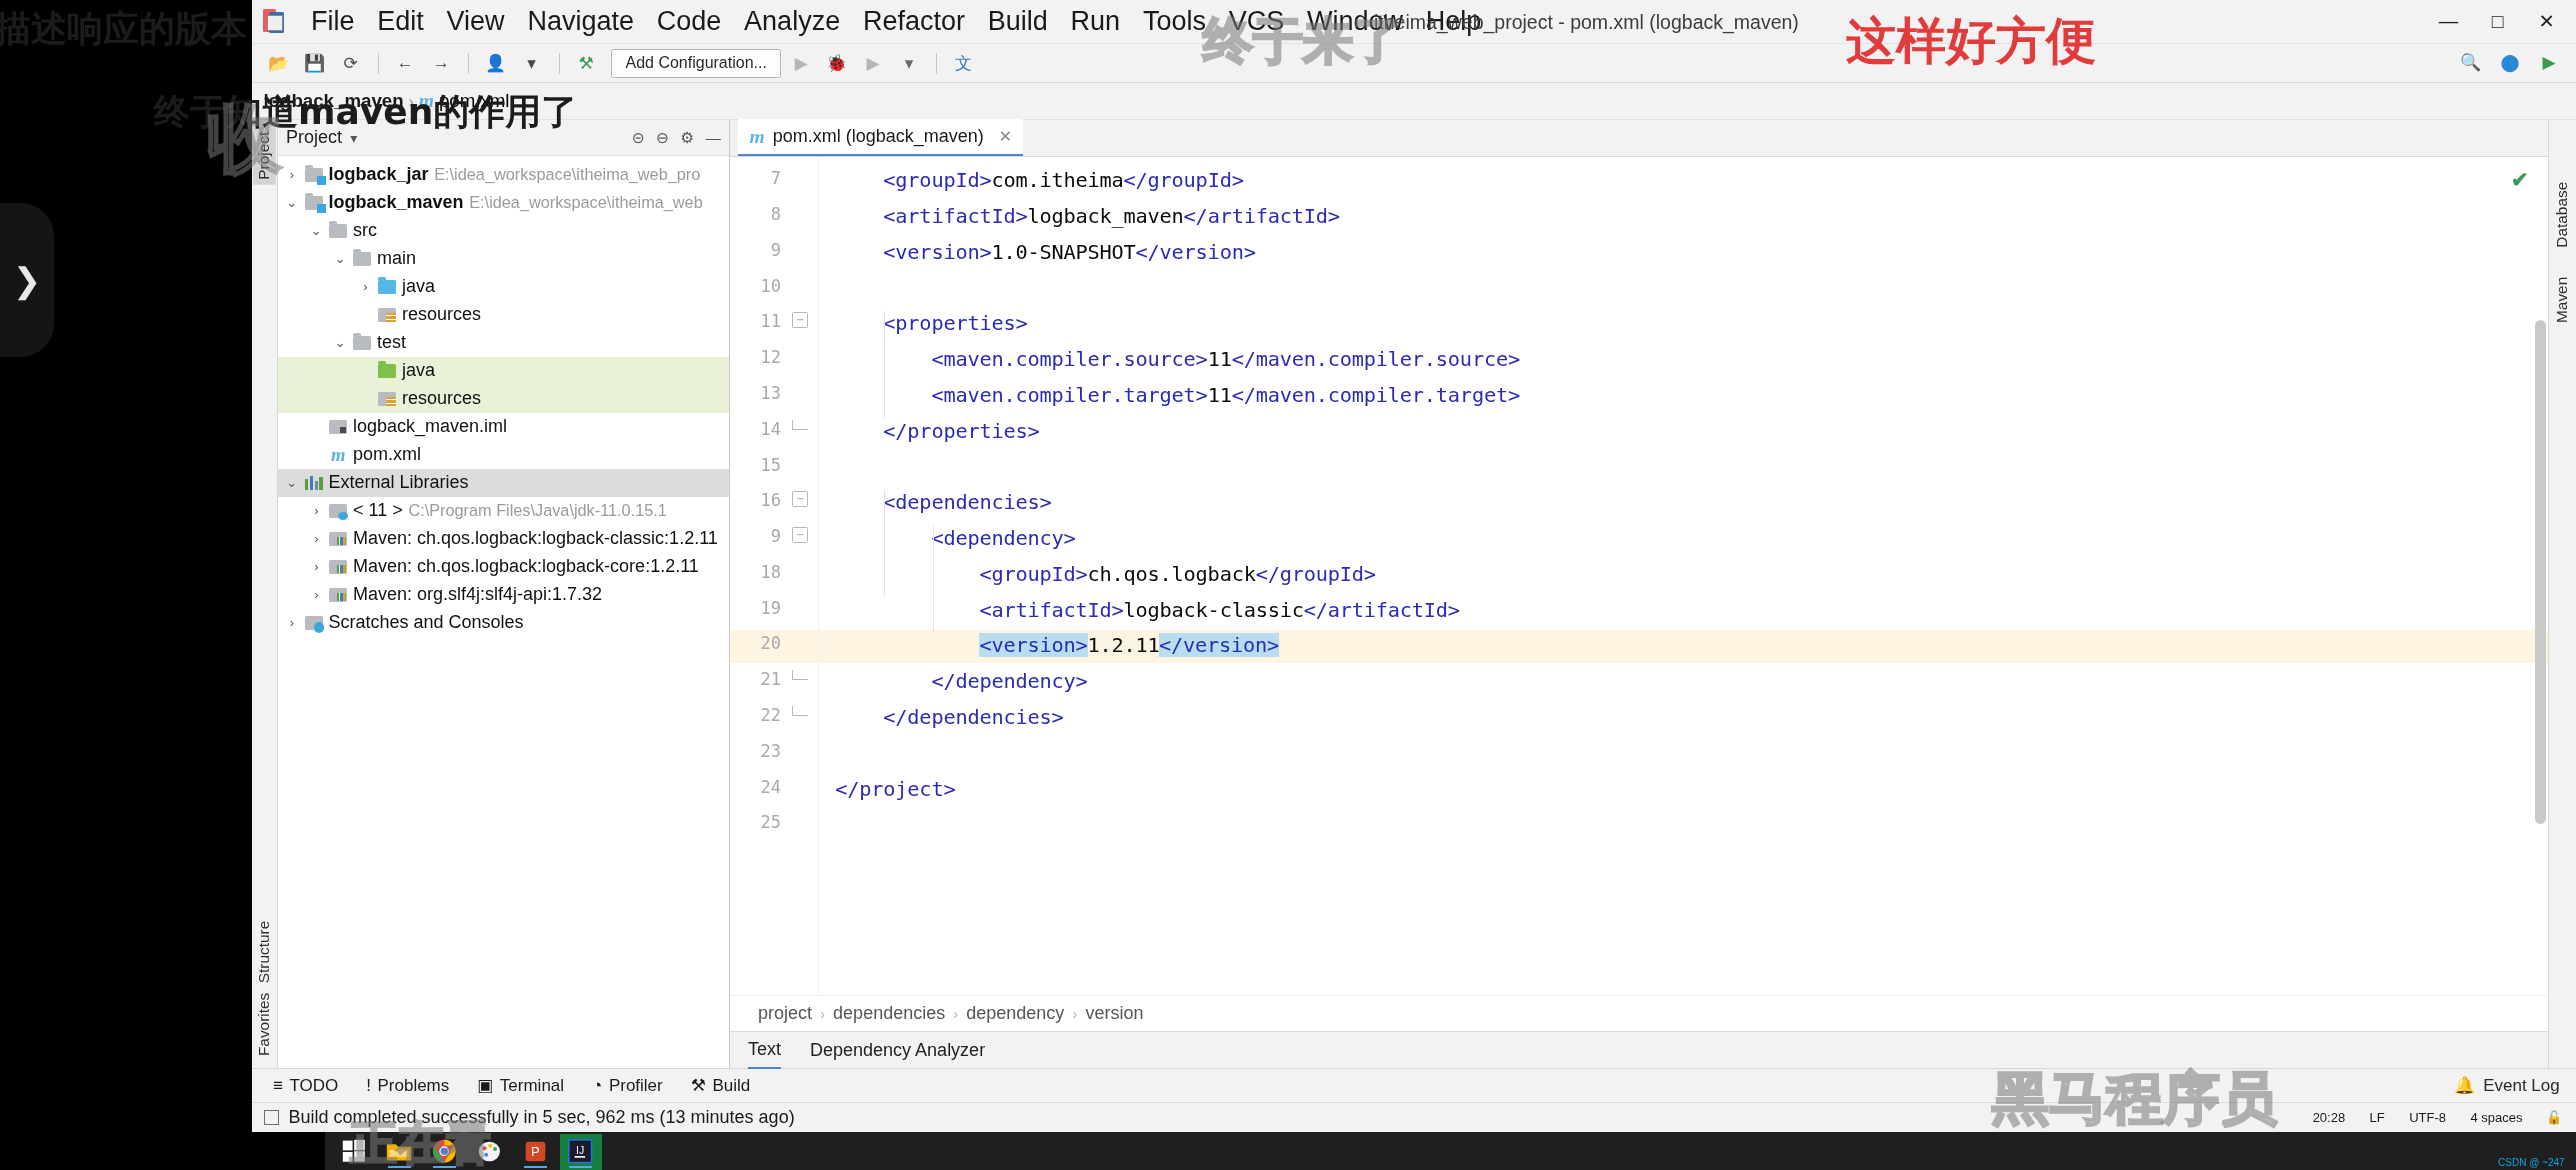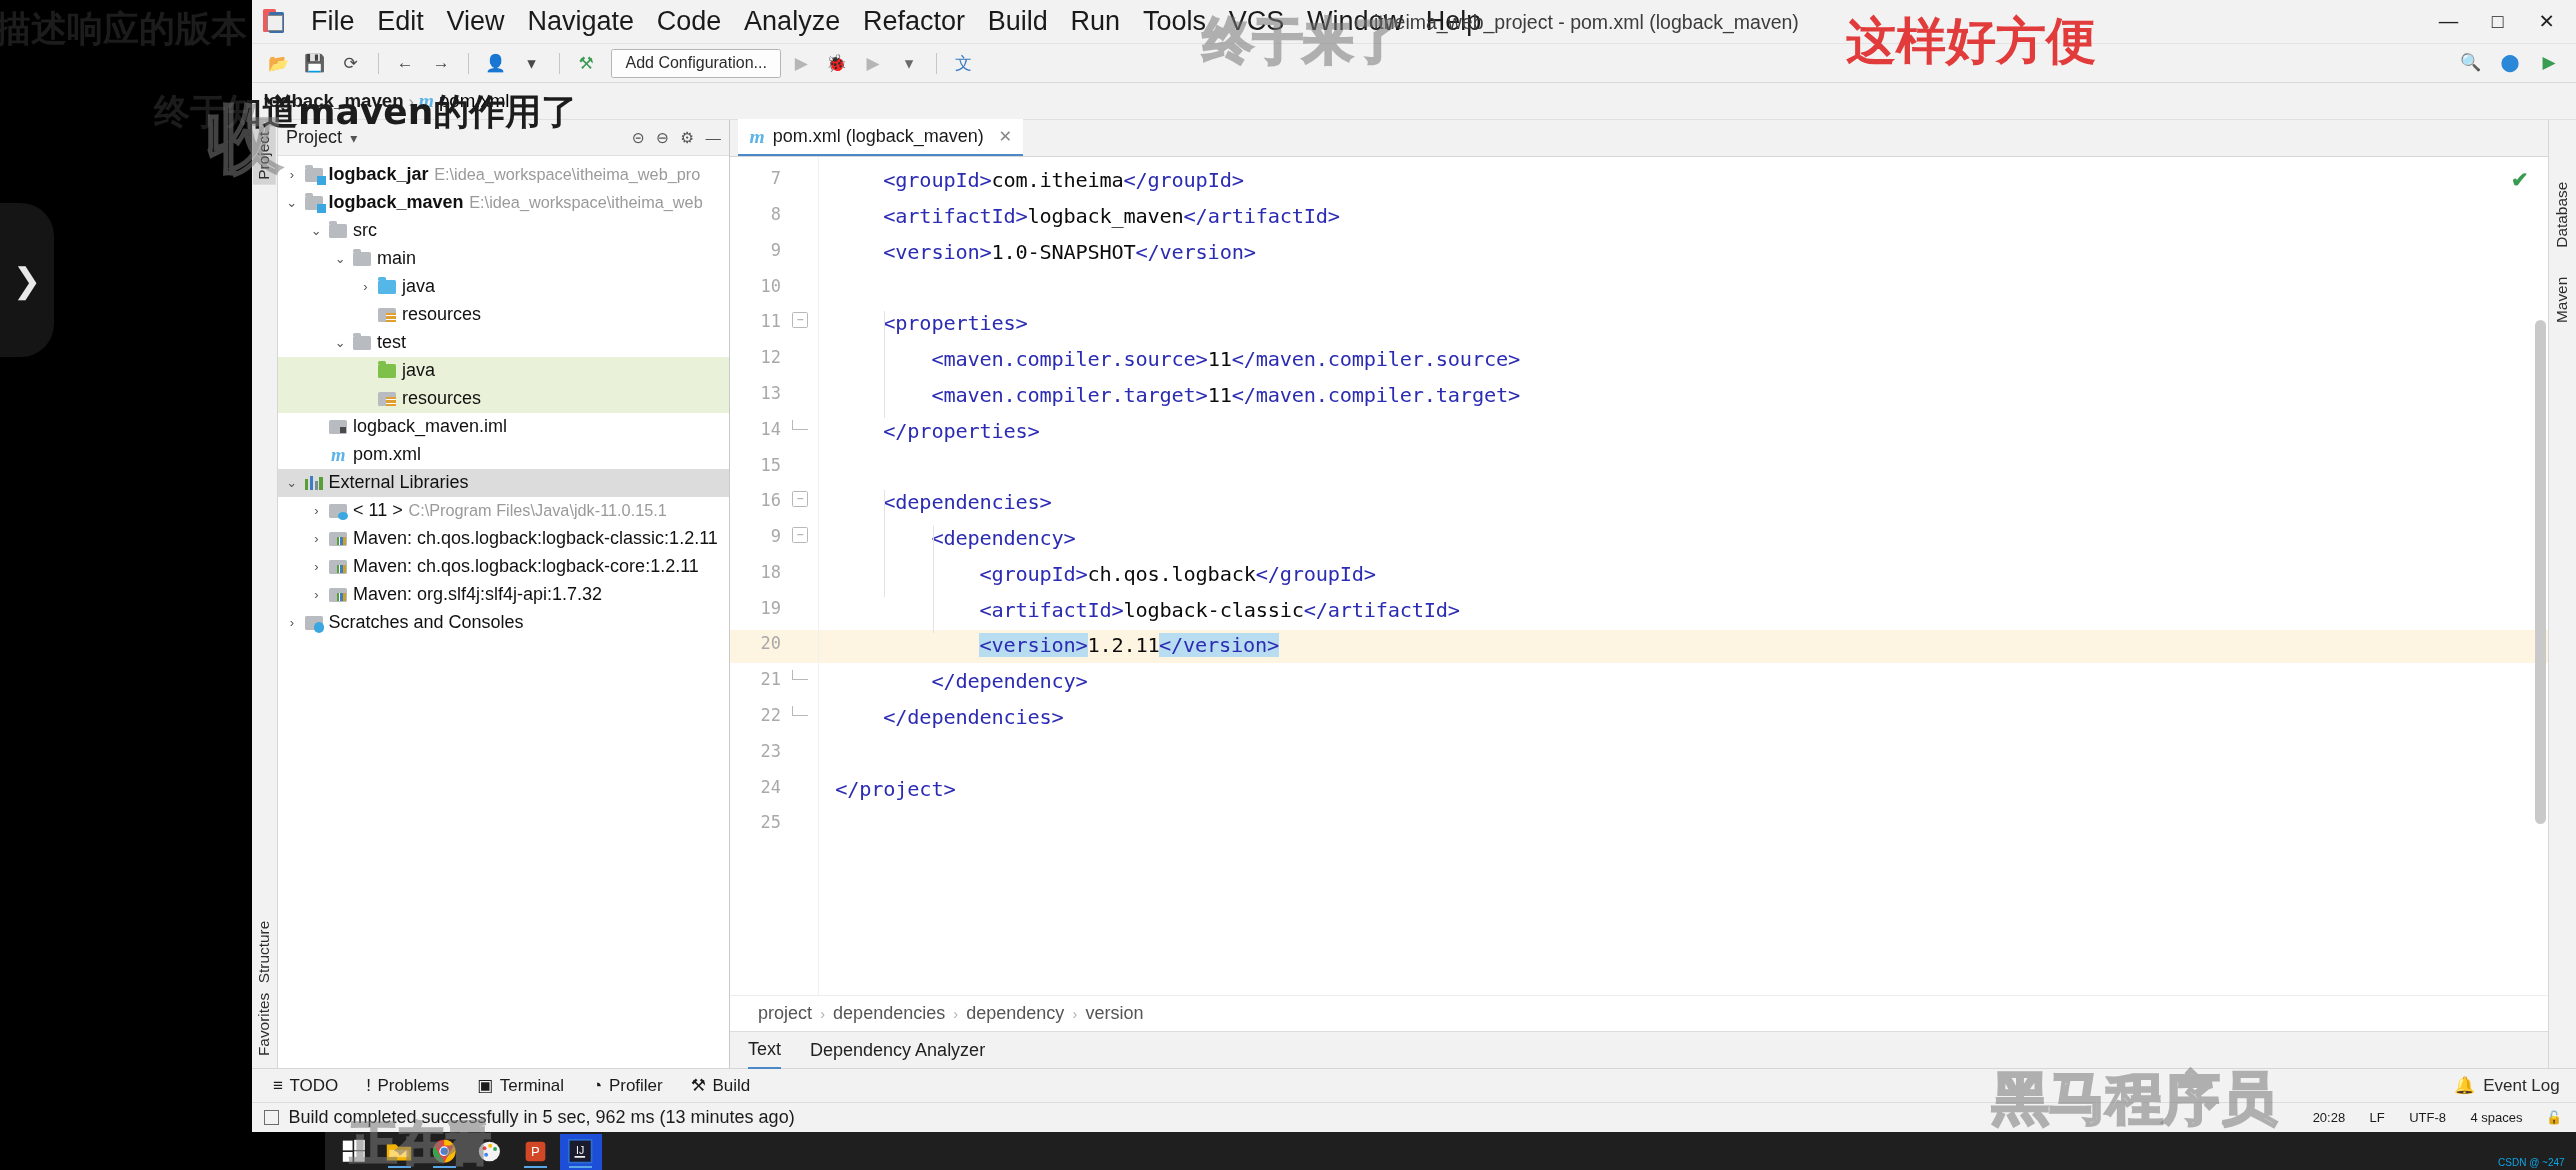--- a/index.html
+++ b/index.html
@@ -208,21 +208,21 @@
   .sb-left { display: flex; align-items: center; gap: 9.8px; }
   .sb-right { margin-left: auto; display: flex; align-items: center; gap: 24.4px; padding-right: 13px; font-size: 13px;}
   .sbox { width: 14.6px; height: 14.6px; border: 1.6px solid #6c6c6c; }
 
   
   .taskbar {
     position: absolute; left: 325px; top: 1132px; width: 2251px; height: 39px;
     background: #1f1f1f; display: flex; align-items: center; gap: 3.3px; padding-left: 8.1px;
   }
   .tkico { width: 42px; height: 36px; display:flex; align-items:center; justify-content:center; position: relative;}
-  .tkico.active { background: #1d4ed8; }
+  .tkico.active { background: #15803d; }
   .tkico .ul { position:absolute; bottom:1.6px; left:9.8px; width:23px; height:2.4px; background:#5aa7e8;}
 
   
   .wm {
     position: absolute; color: transparent;
     -webkit-text-stroke: 2.4px rgba(120,120,120,0.55);
     font-weight: bold; pointer-events: none; white-space: nowrap;
     font-family: "DejaVu Sans", sans-serif;
   }
   .wm-solid {

